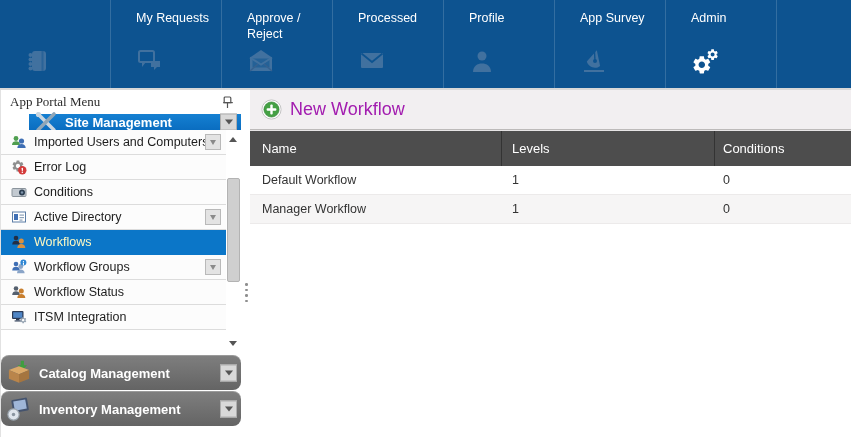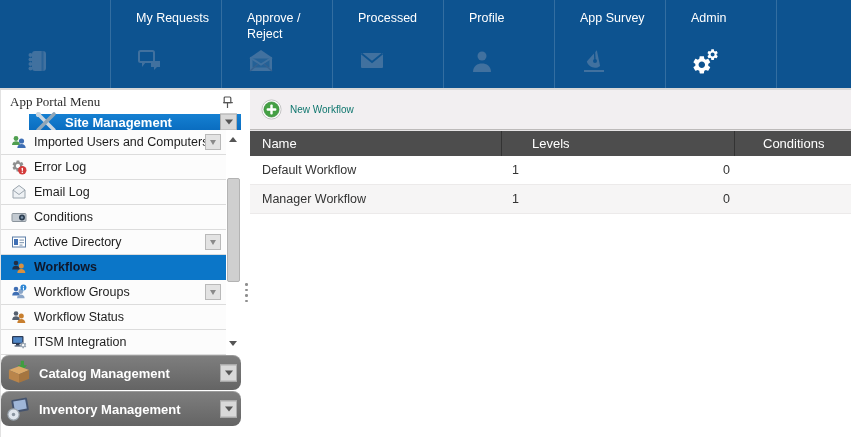--- a/index.html
+++ b/index.html
@@ -30,39 +30,39 @@
     background:#d9d9d9;border:1px solid #aeaeae;box-sizing:border-box;display:flex;align-items:center;justify-content:center;cursor:pointer;}
   .tri-down{width:0;height:0;border-left:4px solid transparent;border-right:4px solid transparent;border-top:5px solid #555;}
   .tri-up{width:0;height:0;border-left:4px solid transparent;border-right:4px solid transparent;border-bottom:5px solid #555;}
   
   .items{position:relative;height:225px;background:#ffffff;}
   .item{height:25px;width:225px;box-sizing:border-box;display:flex;align-items:center;
     border-bottom:1px solid #dcdcdc;padding-left:10px;position:relative;cursor:pointer;background:#fcfcfc;}
   .item .i-ic{margin-right:7px;flex:none;display:flex;}
   .item .i-lbl{font-size:12.5px;color:#1d1d1d;white-space:nowrap;overflow:hidden;}
   .item.selected{background:#0b76c8;border-bottom-color:#0b76c8;}
-  .item.selected .i-lbl{color:#0f172a;font-weight:bold;}
+  .item.selected .i-lbl{color:#fef9c3;font-weight:normal;}
   .item .dd-sm{position:absolute;right:5px;top:50%;transform:translateY(-50%);width:16px;height:16px;
     background:#e3e3e3;border:1px solid #b9b9b9;box-sizing:border-box;display:flex;align-items:center;justify-content:center;}
   .item .dd-sm .tri-down{border-top-color:#8a8a8a;border-left-width:3.5px;border-right-width:3.5px;}
   
   .iscroll{position:absolute;right:1px;top:0;width:15px;height:225px;}
   .iscroll .arrow{position:absolute;left:3px;width:9px;height:9px;display:flex;align-items:center;justify-content:center;cursor:pointer;}
   .iscroll .thumb{position:absolute;left:2px;top:48px;width:11px;height:102px;background:#cfcfcf;border:1px solid #b3b3b3;border-radius:2px;cursor:pointer;}
   
   .splitter{position:absolute;left:243px;top:90px;width:7px;height:348px;background:#ffffff;cursor:col-resize;}
   .splitter .dots{position:absolute;left:2px;top:193px;display:flex;flex-direction:column;gap:3px;}
   .splitter .dots i{width:2.5px;height:2.5px;background:#8f8f8f;border-radius:50%;}
   
   .main{position:absolute;left:250px;top:90px;width:601px;height:348px;background:#ffffff;}
   .toolbar{height:39px;background:#f2eff1;border-bottom:1px solid #bdbaba;display:flex;align-items:center;}
   .new-wf{display:flex;align-items:center;gap:8px;margin-left:11px;cursor:pointer;}
-  .new-wf .nw-lbl{font-size:10px;color:#0f766e;}
+  .new-wf .nw-lbl{font-size:18px;color:#a21caf;}
   .tbl-gap{height:1px;background:#e6e4e5;}
-  .thead{height:25px;background:#4d4d4d;display:flex;gap:20px;}
+  .thead{height:35px;background:#4d4d4d;display:flex;}
   .th{box-sizing:border-box;color:#ffffff;font-size:13px;display:flex;align-items:center;border-right:1px solid #333333;}
   .th.c0{width:252px;padding-left:12px;}
   .th.c1{width:213px;padding-left:10px;}
   .th.c2{flex:1;padding-left:8px;border-right:none;}
   .trow{height:28px;display:flex;border-bottom:1px solid #eceaea;}
   .trow.alt{background:#f6f5f5;}
   .td{box-sizing:border-box;font-size:12.5px;color:#333333;display:flex;align-items:center;}
   .td.c0{width:252px;padding-left:12px;}
   .td.c1{width:213px;padding-left:10px;}
   .td.c2{flex:1;padding-left:8px;}
@@ -213,29 +213,20 @@
             <path d="M19.14,12.94c0.04-0.3,0.06-0.61,0.06-0.94c0-0.32-0.02-0.64-0.07-0.94l2.03-1.58c0.18-0.14,0.23-0.41,0.12-0.61 l-1.92-3.32c-0.12-0.22-0.37-0.29-0.59-0.22l-2.39,0.96c-0.5-0.38-1.03-0.7-1.62-0.94L14.4,2.81c-0.04-0.24-0.24-0.41-0.48-0.41 h-3.84c-0.24,0-0.43,0.17-0.47,0.41L9.25,5.35C8.66,5.59,8.12,5.92,7.63,6.29L5.24,5.33c-0.22-0.08-0.47,0-0.59,0.22L2.74,8.87 C2.62,9.08,2.66,9.34,2.86,9.48l2.03,1.58C4.84,11.36,4.8,11.69,4.8,12s0.02,0.64,0.07,0.94l-2.03,1.58 c-0.18,0.14-0.23,0.41-0.12,0.61l1.92,3.32c0.12,0.22,0.37,0.29,0.59,0.22l2.39-0.96c0.5,0.38,1.03,0.7,1.62,0.94l0.36,2.54 c0.05,0.24,0.24,0.41,0.48,0.41h3.84c0.24,0,0.44-0.17,0.47-0.41l0.36-2.54c0.59-0.24,1.13-0.56,1.62-0.94l2.39,0.96 c0.22,0.08,0.47,0,0.59-0.22l1.92-3.32c0.12-0.22,0.07-0.47-0.12-0.61L19.14,12.94z M12,15.6c-1.98,0-3.6-1.62-3.6-3.6 s1.62-3.6,3.6-3.6s3.6,1.62,3.6,3.6S13.98,15.6,12,15.6z"></path>
           </g>
           <circle cx="11.3" cy="11.3" r="4.2" fill="#d43c3c"></circle>
           <rect x="10.7" y="8.7" width="1.3" height="3.2" rx="0.6" fill="#ffffff"></rect>
           <circle cx="11.35" cy="13.3" r="0.8" fill="#ffffff"></circle>
         </svg>
       </span>
       <span class="i-lbl">Error Log</span>
     </div>
 
-    <div class="item">
-      <span class="i-ic">
-        <svg width="16" height="16" viewBox="0 0 16 16">
-          <path d="M2 6 L8 1.5 L14 6 V14 H2 Z" fill="#eef1f4" stroke="#9aa4ad" stroke-width="1"></path>
-          <path d="M2 6 L8 10.5 L14 6" fill="none" stroke="#9aa4ad" stroke-width="1"></path>
-        </svg>
-      </span>
-      <span class="i-lbl">Email Log</span>
-    </div>
 
     <div class="item">
       <span class="i-ic">
         <svg width="16" height="16" viewBox="0 0 16 16">
           <rect x="1" y="4.5" width="14" height="8" rx="1" fill="#c3cad1" stroke="#8b949c" stroke-width="1"></rect>
           <circle cx="11" cy="8.5" r="3" fill="#2e3f52"></circle>
           <circle cx="11" cy="8.5" r="1.2" fill="#7f95ad"></circle>
         </svg>
       </span>
       <span class="i-lbl">Conditions</span>

